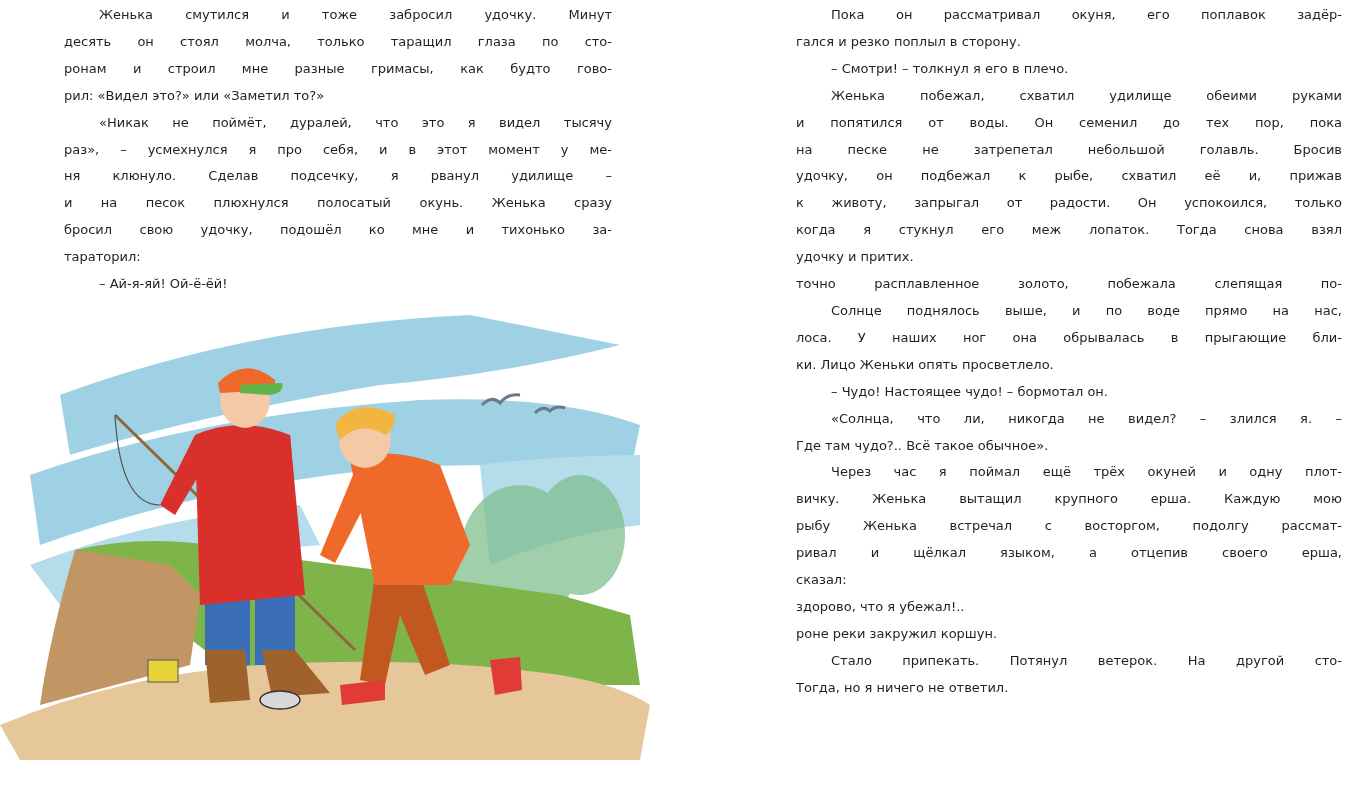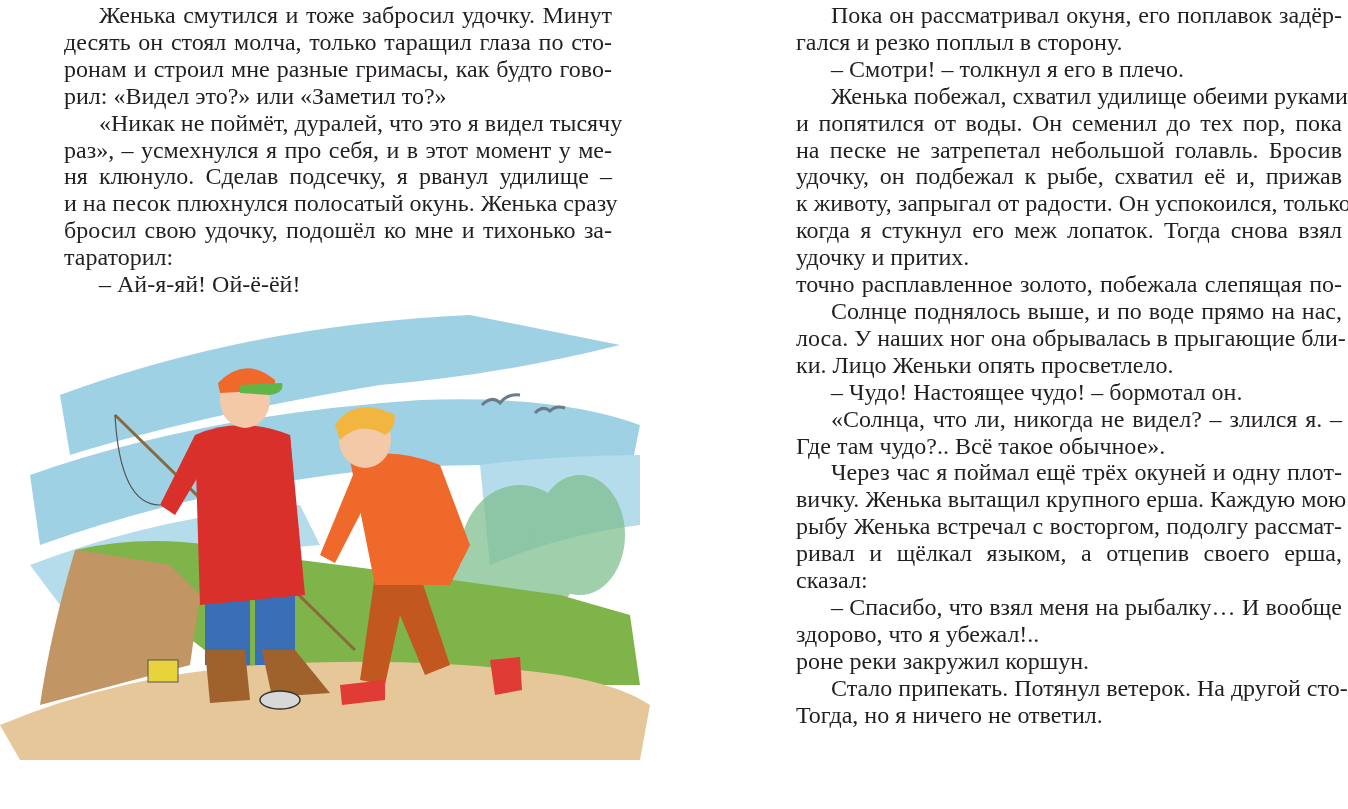--- a/index.html
+++ b/index.html
@@ -1,21 +1,21 @@
 <!DOCTYPE html>
 <html><head>
 <meta charset="utf-8">
 <style>
   html, body { margin: 0; padding: 0; background: #ffffff; }
   body { width: 1348px; height: 809px; position: relative; overflow: hidden;
          font-family: "DejaVu Sans", "Liberation Sans", sans-serif; color: #231f20; }
   .page { position: absolute; top: 0; height: 809px; }
   .page-left { left: 0; width: 674px; }
   .page-right { left: 674px; width: 674px; }
-  .text-block { position: absolute; font-size: 24px; line-height: 26.9px; font-family: Liberation Serif, serif; }
+  .text-block { position: absolute; font-size: 13px; line-height: 26.9px; }
   .left-text { left: 64px; top: 2px; width: 548px; }
   .right-text { left: 122px; top: 2px; width: 546px; }
   .line { display: block; white-space: nowrap; text-align: justify; text-align-last: justify; }
   .line.last { text-align-last: left; }
   .line.indent { padding-left: 35px; }
   .page-number { position: absolute; top: 809px; font-family: "Liberation Sans", sans-serif; font-size: 19px; color: #0c4a6e; }
   .pn-left { left: 66px; }
   .pn-right { right: 8px; }
   .illustration { position: absolute; left: 0; top: 305px; width: 660px; height: 455px; }
 </style>
@@ -114,21 +114,20 @@
     <span class="line">лоса. У наших ног она обрывалась в прыгающие бли-</span>
     <span class="line last">ки. Лицо Женьки опять просветлело.</span>
     <span class="line indent last">– Чудо! Настоящее чудо! – бормотал он.</span>
     <span class="line indent">«Солнца, что ли, никогда не видел? – злился я. –</span>
     <span class="line last">Где там чудо?.. Всё такое обычное».</span>
     <span class="line indent">Через час я поймал ещё трёх окуней и одну плот-</span>
     <span class="line">вичку. Женька вытащил крупного ерша. Каждую мою</span>
     <span class="line">рыбу Женька встречал с восторгом, подолгу рассмат-</span>
     <span class="line">ривал и щёлкал языком, а отцепив своего ерша,</span>
     <span class="line last">сказал:</span>
-    <span class="line indent">– Спасибо, что взял меня на рыбалку… И вообще</span>
     <span class="line last">здорово, что я убежал!..</span>
     <span class="line last">роне реки закружил коршун.</span>
     <span class="line indent">Стало припекать. Потянул ветерок. На другой сто-</span>
     <span class="line last">Тогда, но я ничего не ответил.</span>
   </div>
 
   <div class="page-number pn-right">37</div>
 </div>
 
 </body></html>

